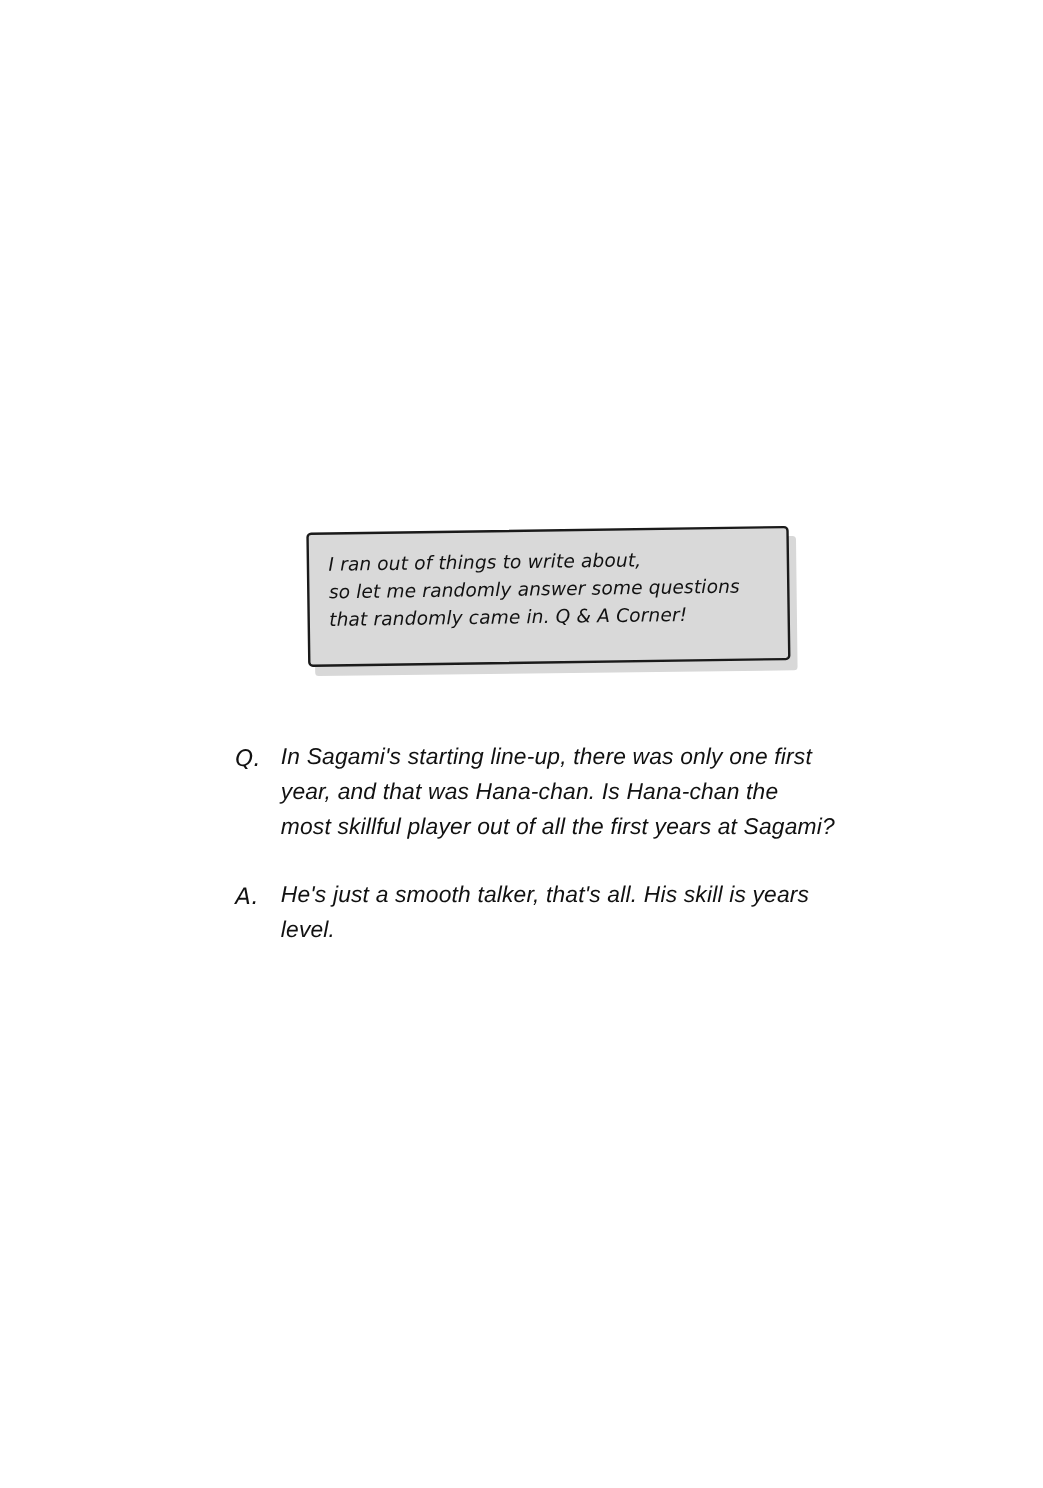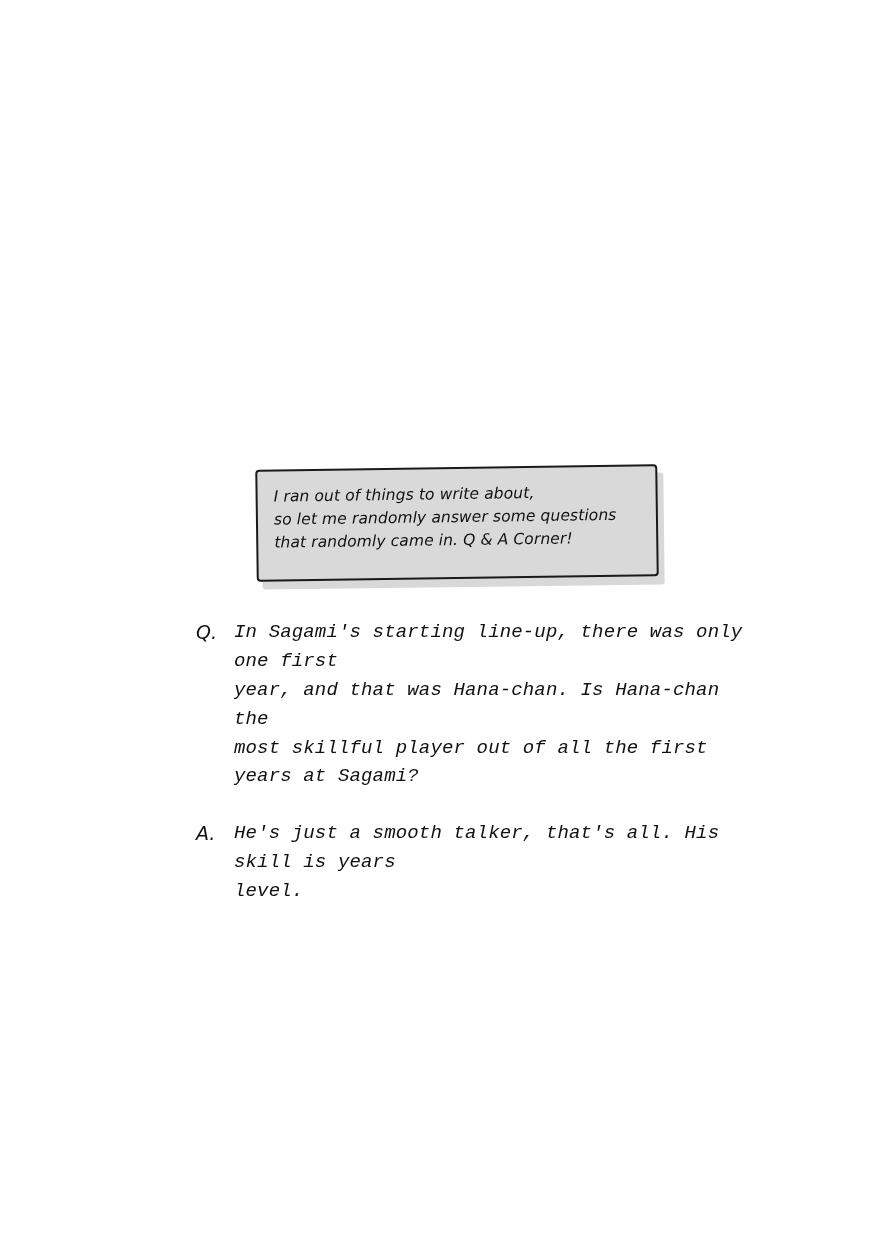--- a/index.html
+++ b/index.html
@@ -19,21 +19,21 @@
   .page {
     position: absolute;
     inset: 0;
     background: #ffffff;
   }
 
   
   .note-box {
     position: absolute;
     left: 256px;
-    top: 467px;
+    top: 441px;
     width: 452px;
     height: 122px;
   }
   .note-box .note-shadow {
     position: absolute;
     left: 6px;
     top: 8px;
     width: 402px;
     height: 112px;
     background: #d8d8d8;
@@ -82,21 +82,21 @@
     flex: 0 0 auto;
     width: 38px;
     font-family: "DejaVu Sans", sans-serif;
     font-style: italic;
     font-size: 19px;
     line-height: 1.52;
     color: #111111;
   }
   .qa-text {
     flex: 1 1 auto;
-    font-family: Liberation Mono, monospace;
+    font-family: Liberation Sans, sans-serif;
     font-style: italic;
     font-size: 19px;
     line-height: 1.52;
     color: #111111;
     letter-spacing: 0.15px;
     white-space: pre-line;
   }
 </style>
 </head>
 <body>

